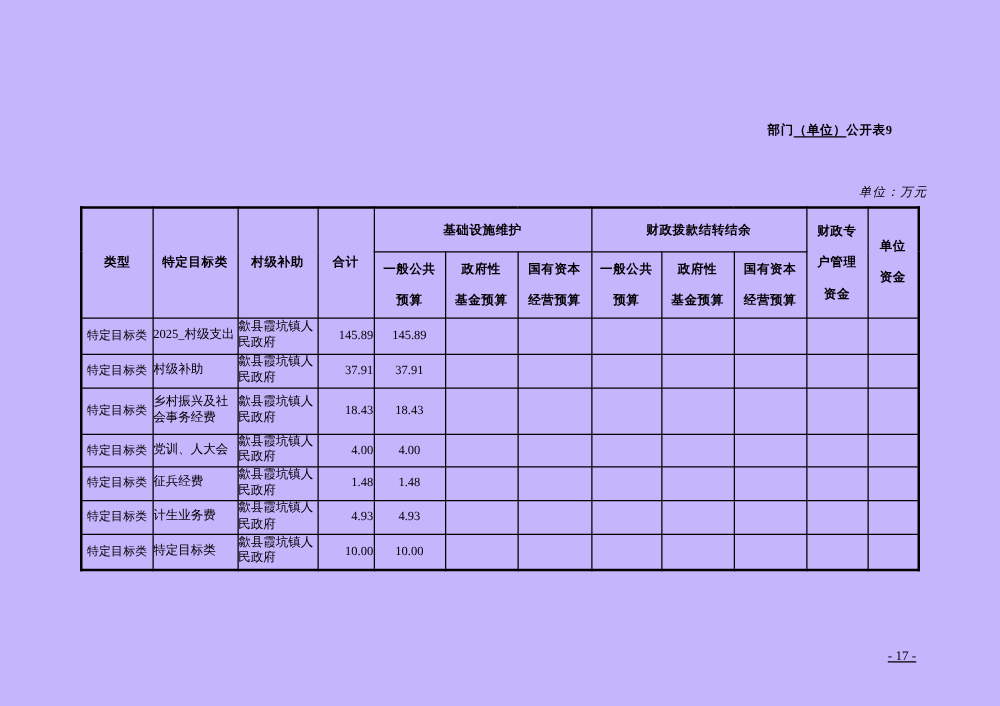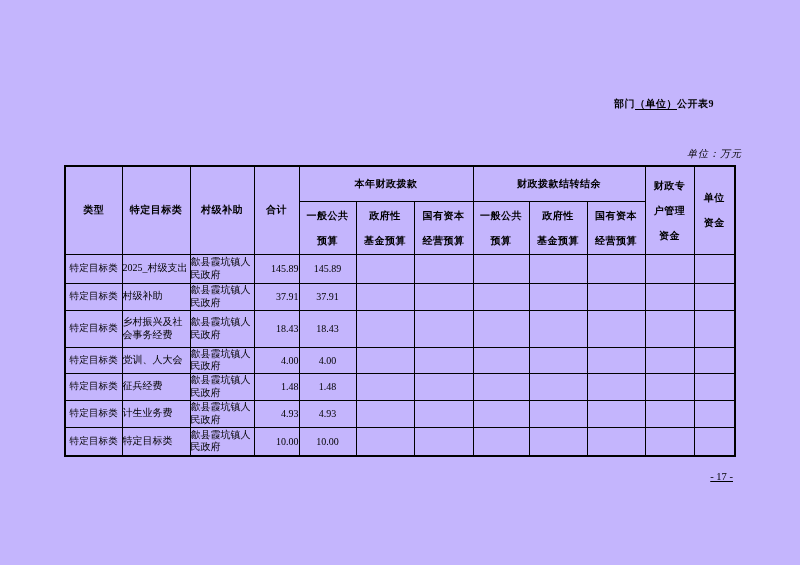--- a/index.html
+++ b/index.html
@@ -90,21 +90,21 @@
   }
   tr.r1 { height: 29px; }
   tr.r2 { height: 27px; }
   tr.r3 { height: 37px; }
   tr.r4 { height: 26px; }
   tr.r5 { height: 27px; }
   tr.r6 { height: 27px; }
   tr.r7 { height: 29px; }
   .page-number {
     position: absolute;
-    top: 471px;
+    top: 520px;
     right: 67px;
     font-size: 10.5px;
     white-space: nowrap;
     text-decoration: underline;
   }
 </style>
 </head>
 <body>
 
 <div class="page">
@@ -128,21 +128,21 @@
         <col style="width:58px">
       <col style="width:49px">
         <col style="width:41px">
     </colgroup>
     <thead>
       <tr class="hr1">
         <th rowspan="2">类型</th>
         <th rowspan="2">特定目标类</th>
         <th rowspan="2">村级补助</th>
         <th rowspan="2">合计</th>
-        <th colspan="3">本年财政拨款</th>
+        <th colspan="3">基础设施维护</th>
         <th colspan="3">财政拨款结转结余</th>
         <th rowspan="2" class="tall">
           <div>财政专</div>
           <div>户管理</div>
           <div>资金</div>
         </th>
         <th rowspan="2" class="tall">
           <div>单位</div>
           <div>资金</div>
         </th>

